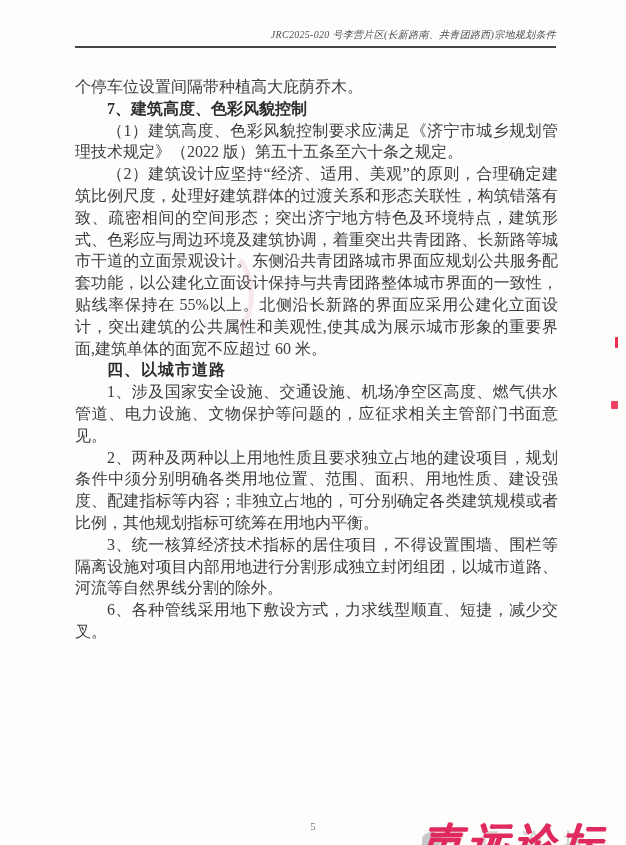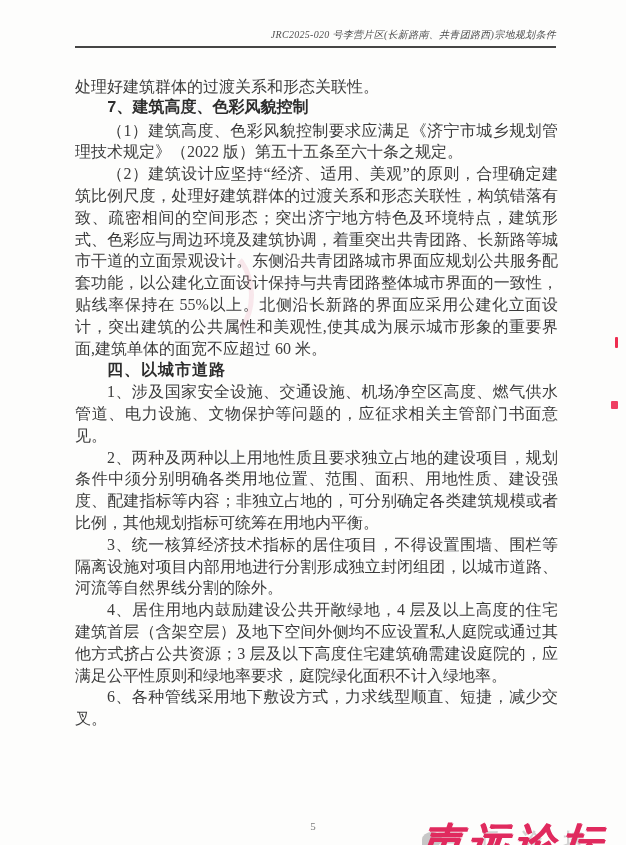--- a/index.html
+++ b/index.html
@@ -42,21 +42,20 @@
     line-height: 21.8px;
     color: #3c3c3c;
     text-align: justify;
   }
   .doc p { margin: 0; text-indent: 2em; }
   .doc p.cont { text-indent: 0; }
   .doc p.heading {
     font-weight: bold;
     color: #2d2d2d;
     text-align: left;
-    font-family: Liberation Mono, monospace;
   }
   .doc p.heading-sans {
     font-family: "Liberation Sans", "DejaVu Sans", sans-serif;
     letter-spacing: 1px;
   }
   
   .page-number {
     position: absolute;
     top: 820px;
     left: 0;
@@ -141,29 +140,28 @@
 </style>
 </head>
 <body>
 
 <div class="page">
 
   <div class="header-title">JRC2025-020 号李营片区(长新路南、共青团路西)宗地规划条件</div>
   <div class="header-rule"></div>
 
   <div class="doc">
-    <p class="cont">处理好建筑群体的过渡关系和形态关联性。</p>
+    <p class="cont">个停车位设置间隔带种植高大庇荫乔木。</p>
     <p class="heading">7、建筑高度、色彩风貌控制</p>
     <p>（1）建筑高度、色彩风貌控制要求应满足《济宁市城乡规划管理技术规定》（2022 版）第五十五条至六十条之规定。</p>
     <p>（2）建筑设计应坚持“经济、适用、美观”的原则，合理确定建筑比例尺度，处理好建筑群体的过渡关系和形态关联性，构筑错落有致、疏密相间的空间形态；突出济宁地方特色及环境特点，建筑形式、色彩应与周边环境及建筑协调，着重突出共青团路、长新路等城市干道的立面景观设计。东侧沿共青团路城市界面应规划公共服务配套功能，以公建化立面设计保持与共青团路整体城市界面的一致性，贴线率保持在 55%以上。北侧沿长新路的界面应采用公建化立面设计，突出建筑的公共属性和美观性,使其成为展示城市形象的重要界面,建筑单体的面宽不应超过 60 米。</p>
     <p class="heading heading-sans">四、以城市道路</p>
     <p>1、涉及国家安全设施、交通设施、机场净空区高度、燃气供水管道、电力设施、文物保护等问题的，应征求相关主管部门书面意见。</p>
     <p>2、两种及两种以上用地性质且要求独立占地的建设项目，规划条件中须分别明确各类用地位置、范围、面积、用地性质、建设强度、配建指标等内容；非独立占地的，可分别确定各类建筑规模或者比例，其他规划指标可统筹在用地内平衡。</p>
     <p>3、统一核算经济技术指标的居住项目，不得设置围墙、围栏等隔离设施对项目内部用地进行分割形成独立封闭组团，以城市道路、河流等自然界线分割的除外。</p>
-    <p>4、居住用地内鼓励建设公共开敞绿地，4 层及以上高度的住宅建筑首层（含架空层）及地下空间外侧均不应设置私人庭院或通过其他方式挤占公共资源；3 层及以下高度住宅建筑确需建设庭院的，应满足公平性原则和绿地率要求，庭院绿化面积不计入绿地率。</p>
     <p>6、各种管线采用地下敷设方式，力求线型顺直、短捷，减少交叉。</p>
 
   </div>
 
   <div class="stamp-smudge"></div>
   <div class="red-mark-1"></div>
   <div class="red-mark-2"></div>
 
   <div class="watermark">
     <span class="wm-ghost-bubble"></span>

